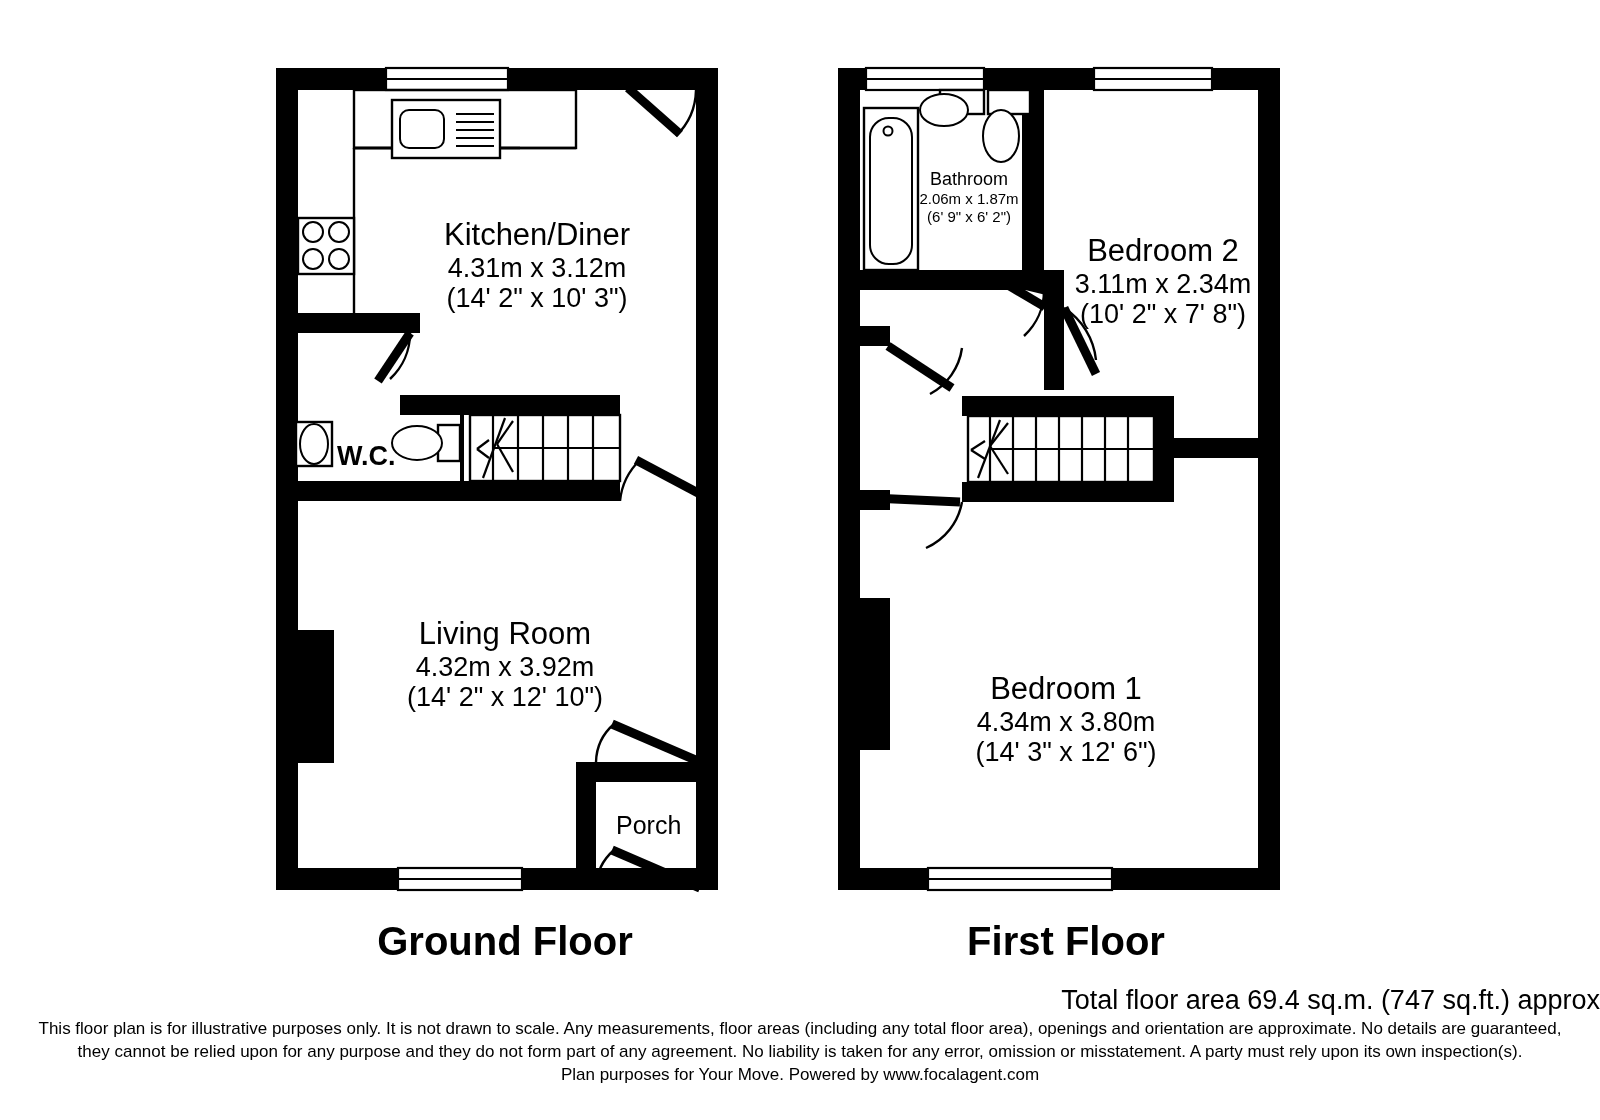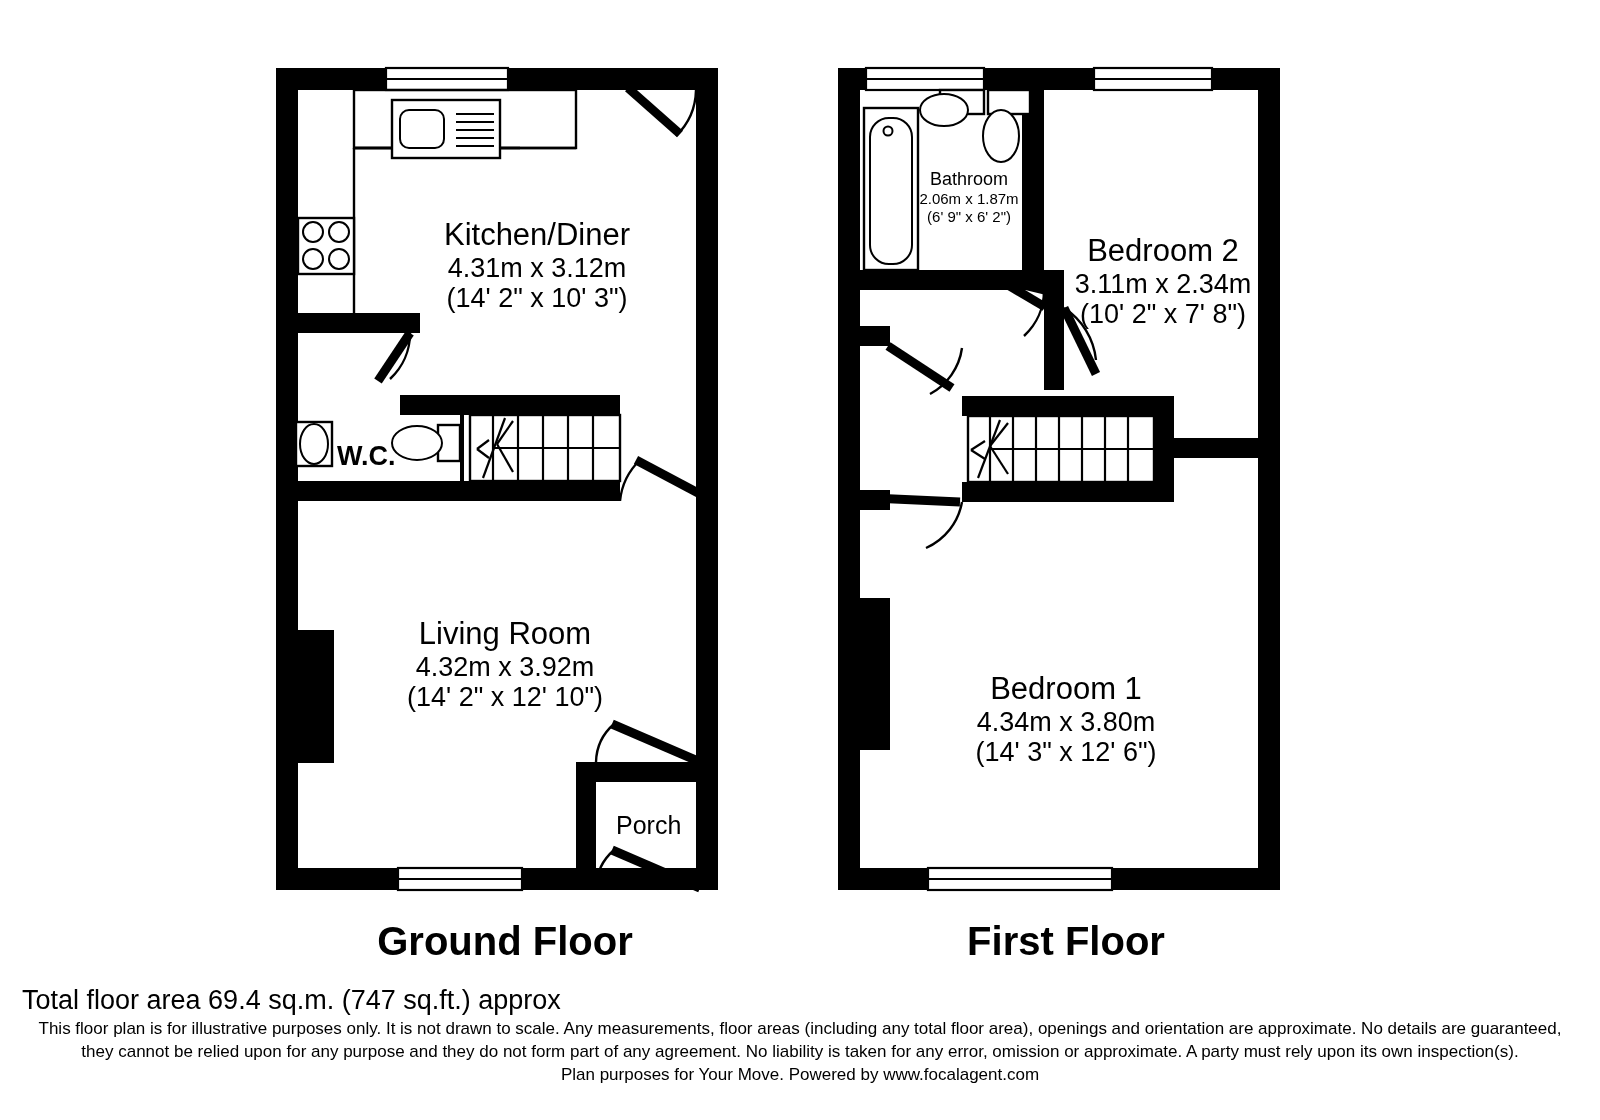--- a/index.html
+++ b/index.html
@@ -49,21 +49,21 @@
 
   .footer {
     position: absolute;
     left: 0;
     top: 985px;
     width: 1600px;
     text-align: center;
   }
   .total-area {
     font-size: 27px;
-    text-align: left;
+    text-align: right;
     margin: 0 0 1px 22px;
     white-space: nowrap;
   }
   .disclaimer-line {
     font-size: 17px;
     line-height: 23px;
     margin: 0;
     white-space: nowrap;
   }
 </style>
@@ -338,15 +338,15 @@
       <text class="floor-title" x="1066" y="955" text-anchor="middle">First Floor</text>
     </g>
   </g>
 
 </svg>
 </div>
 
 <div class="footer">
   <div class="total-area">Total floor area 69.4 sq.m. (747 sq.ft.) approx</div>
   <div class="disclaimer-line">This floor plan is for illustrative purposes only. It is not drawn to scale. Any measurements, floor areas (including any total floor area), openings and orientation are approximate. No details are guaranteed,</div>
-  <div class="disclaimer-line">they cannot be relied upon for any purpose and they do not form part of any agreement. No liability is taken for any error, omission or approximate. A party must rely upon its own inspection(s).</div>
+  <div class="disclaimer-line">they cannot be relied upon for any purpose and they do not form part of any agreement. No liability is taken for any error, omission or misstatement. A party must rely upon its own inspection(s).</div>
   <div class="disclaimer-line">Plan purposes for Your Move. Powered by www.focalagent.com</div>
 </div>
 
 </body></html>

